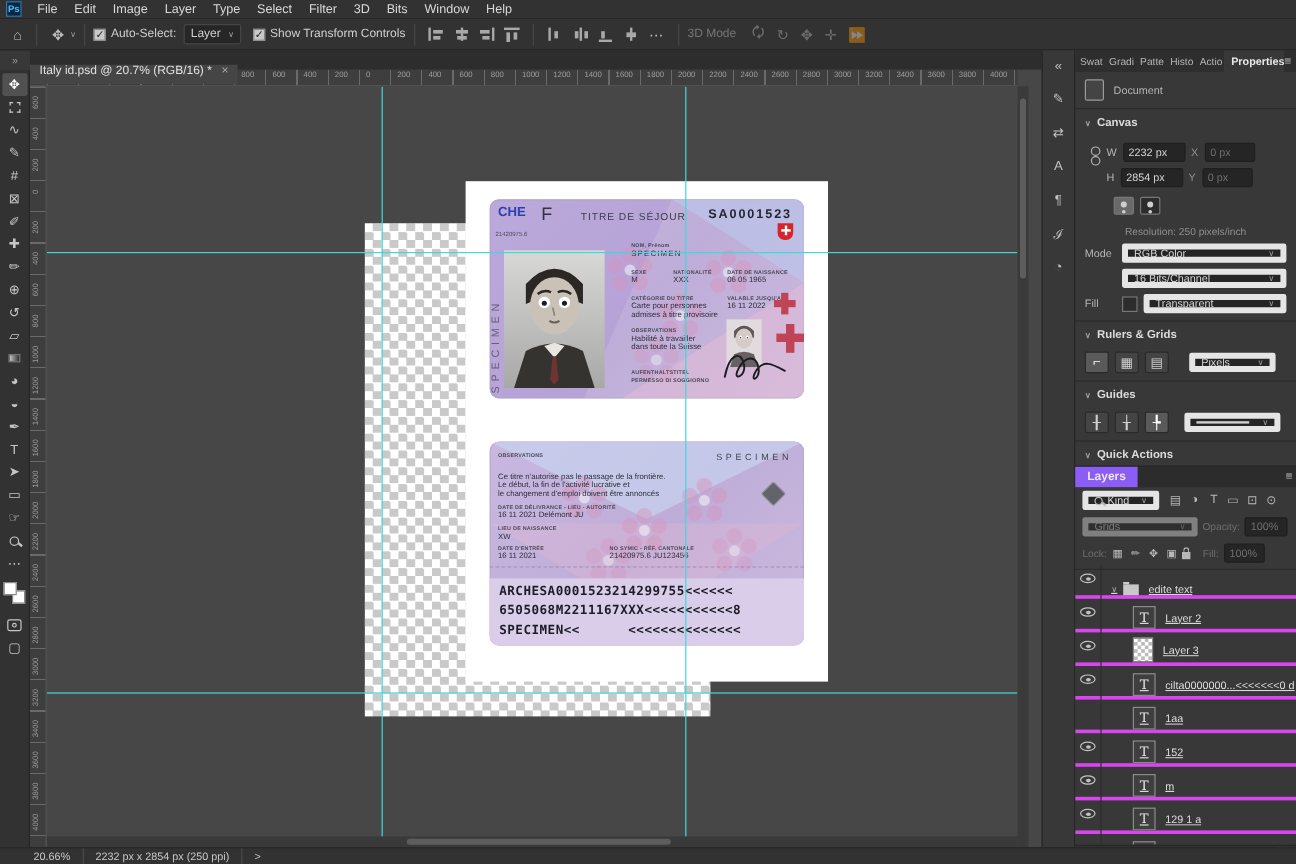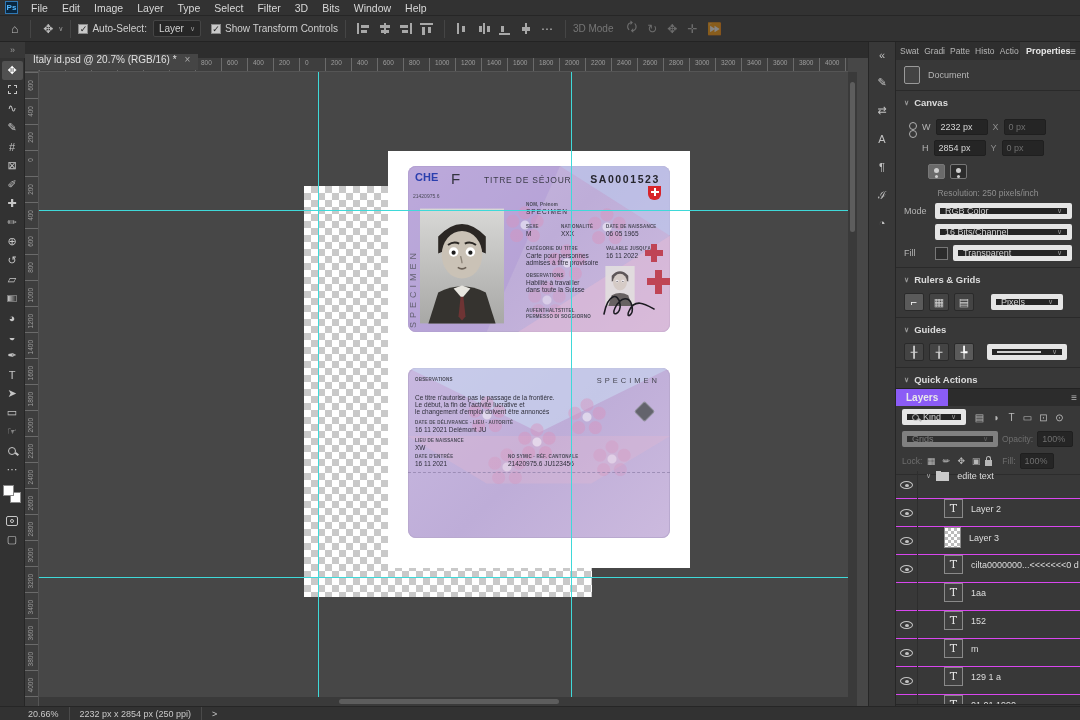--- a/index.html
+++ b/index.html
@@ -121,21 +121,21 @@
   .linkicon::before { top:0; } .linkicon::after { bottom:0; }
 
   
   #layers-panel { position:absolute; left:0; top:346px; width:185px; bottom:0; background:#383838; border-top:1px solid #222; }
   #layers-tabs { display:flex; align-items:center; height:17px; background:#2c2c2c; }
   .ltab { background:#8b5cf6; color:#e8e8e8; font-weight:bold; font-size:10px; padding:0 10px; height:17px; line-height:17px; }
   .lrow { display:flex; align-items:center; gap:4px; padding:3px 6px; }
   .mini-ico { color:#b8b8b8; font-size:10px; width:15px; text-align:center; }
   .mag { width:7px; height:7px; border:1.5px solid #b8b8b8; border-radius:50%; position:relative; display:inline-block; }
   .mag::after { content:""; position:absolute; width:4px; height:1.5px; background:#b8b8b8; right:-4px; bottom:-1px; transform:rotate(40deg); }
-  .layer-row { display:flex; align-items:flex-start; height:28px; border-bottom:1px solid #d946ef; }
+  .layer-row { display:flex; align-items:flex-end; height:28px; border-bottom:3px solid #d946ef;text-decoration:underline; }
   .eye-cell { width:22px; height:28px; border-right:1px solid #2e2e2e; display:flex; align-items:center; justify-content:center; flex:none; }
   .eye { width:13px; height:8px; border:1px solid #c4c4c4; border-radius:50%; position:relative; }
   .eye::after { content:""; position:absolute; inset:1.5px 3.5px; background:#c4c4c4; border-radius:50%; }
   .lt-text { width:19px; height:19px; border:1px solid #8a8a8a; background:#3f3f3f; color:#e6e6e6; font-family:"DejaVu Serif",serif; font-size:11px; display:flex; align-items:center; justify-content:center; flex:none; }
   .lt-img { width:17px; height:21px; border:1px solid #8a8a8a; flex:none;
     background:conic-gradient(#bbb 90deg,#fff 90deg 180deg,#bbb 180deg 270deg,#fff 270deg); background-size:6px 6px; }
   .folder { width:13px; height:9px; background:#c9c9c9; position:relative; flex:none; }
   .folder::before { content:""; position:absolute; top:-2px; left:0; width:5px; height:2px; background:#c9c9c9; }
   .lname { font-size:9px; color:#dedede; margin-left:8px; white-space:nowrap; overflow:hidden; }
   .icon-lock { width:7px; height:6px; background:#b8b8b8; position:relative; display:inline-block; margin-top:3px; }
@@ -452,20 +452,25 @@
       <div class="ct lbl" style="left:7px;top:70px">LIEU DE NAISSANCE</div>
       <div class="ct val" style="left:7px;top:76px">XW</div>
 
       <div class="ct lbl" style="left:7px;top:86px">DATE D'ENTRÉE</div>
       <div class="ct val" style="left:7px;top:92px">16 11 2021</div>
       <div class="ct lbl" style="left:100px;top:86px">NO SYMIC - RÉF. CANTONALE</div>
       <div class="ct val" style="left:100px;top:92px">21420975.6 JU123456</div>
 
       <div class="dashline" style="top:104px"></div>
 
+      <div id="mrz-block">
+        <div class="mrz">ARCHESA0001523214299755&lt;&lt;&lt;&lt;&lt;&lt;</div>
+        <div class="mrz">6505068M2211167XXX&lt;&lt;&lt;&lt;&lt;&lt;&lt;&lt;&lt;&lt;&lt;8</div>
+        <div class="mrz">SPECIMEN&lt;&lt;      &lt;&lt;&lt;&lt;&lt;&lt;&lt;&lt;&lt;&lt;&lt;&lt;&lt;&lt;</div>
+      </div>
     </div>
   </div>
 
   <div class="guide-v" style="left:279px"></div>
   <div class="guide-v" style="left:532px"></div>
   <div class="guide-h" style="top:138px"></div>
   <div class="guide-h" style="top:505px"></div>
 </div>
 <div id="vscroll" class="abs">
     <i></i>

